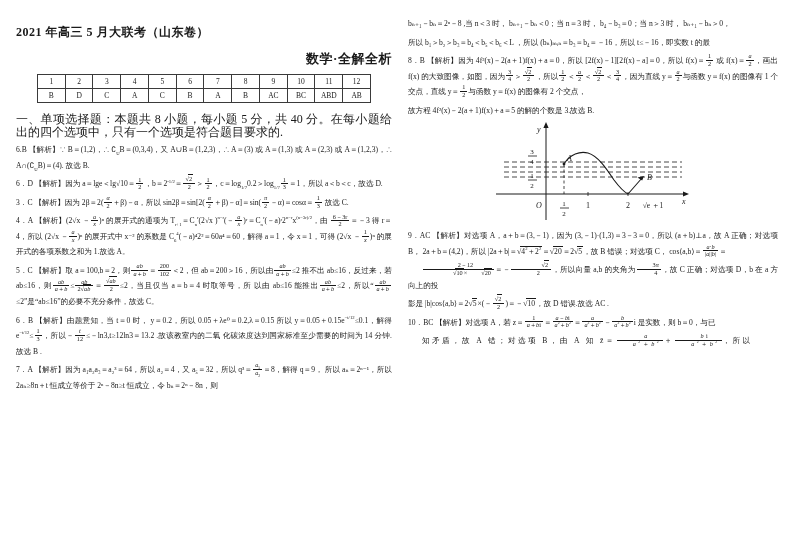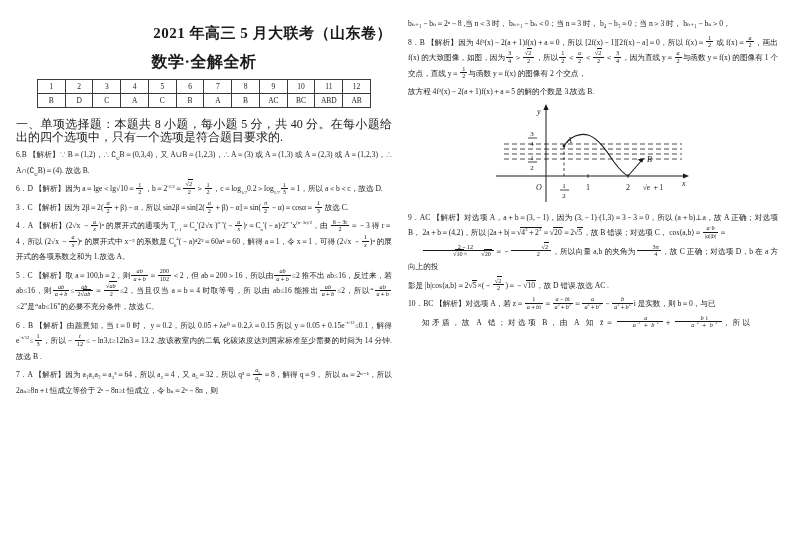--- a/index.html
+++ b/index.html
@@ -13,25 +13,25 @@
     position:relative;width:794px;height:560px;box-sizing:border-box;
     padding:10px 8px 6px 8px;
   }
   .columns{display:flex;width:100%;height:100%;}
   .col{box-sizing:border-box;position:relative;}
   .col-left{width:398px;padding:0 6px 0 8px;}
   .col-right{width:396px;padding:0 8px 0 10px;}
 
   
   .doc-title{
-    text-align:right;font-size:15px;font-weight:bold;
+    text-align:left;font-size:12px;font-weight:bold;
     letter-spacing:.5px;margin:14px 0 0 0;
   }
   .doc-subtitle{
-    text-align:center;font-size:16px;font-weight:bold;
+    text-align:right;font-size:13px;font-weight:bold;
     letter-spacing:.5px;margin:9px 0 6px 0;
   }
 
   
   .answer-table{
     border-collapse:collapse;margin:2px auto 0 auto;
     width:334px;table-layout:fixed;
   }
   .answer-table td{
     border:1px solid #3a3a3a;text-align:center;
@@ -170,20 +170,23 @@
 
     </div>
 
     <div class="col col-right">
 
       <div class="spacer-1"></div>
 
       <div class="para">
         <span>bₙ₊₁－bₙ＝2ⁿ－8 ,当 n＜3 时， bₙ₊₁－bₙ＜0；当 n＝3 时， b₄－b₃＝0；当 n＞3 时， bₙ₊₁－bₙ＞0，</span>
       </div>
+      <div class="para">
+        <span>所以 b₁＞b₂＞b₃＝b₄＜b₅＜b₆＜L ，所以 (bₙ)ₘᵢₙ＝b₃＝b₄＝－16，所以 t≤－16，即实数 t 的最</span>
+      </div>
 
       <div class="para">
         <span>8．B</span>
         <span>【解析】</span><span>因为 4f²(x)－2(a＋1)f(x)＋a＝0，所以 [2f(x)－1][2f(x)－a]＝0，所以 f(x)＝</span><span class="frac"><span class="num">1</span><span class="den">2</span></span>
         <span>或 f(x)＝</span><span class="frac"><span class="num"><i>a</i></span><span class="den">2</span></span><span>，画出 f(x) 的大致图像，如图，因为</span><span class="frac"><span class="num">3</span><span class="den">4</span></span><span>＞</span><span class="frac"><span class="num"><span class="sq"><span class="rad">√</span><span class="bar">2</span></span></span><span class="den">2</span></span><span>，所以</span><span class="frac"><span class="num">1</span><span class="den">2</span></span><span>＜</span><span class="frac"><span class="num"><i>a</i></span><span class="den">2</span></span><span>＜</span><span class="frac"><span class="num"><span class="sq"><span class="rad">√</span><span class="bar">2</span></span></span><span class="den">2</span></span><span>＜</span><span class="frac"><span class="num">3</span><span class="den">4</span></span><span>，因为直线</span>
         <span>y＝</span><span class="frac"><span class="num"><i>a</i></span><span class="den">2</span></span><span>与函数 y＝f(x) 的图像有 1 个交点，直线 y＝</span><span class="frac"><span class="num">1</span><span class="den">2</span></span><span>与函数 y＝f(x) 的图像有 2 个交点，</span>
       </div>
 
       <div class="para">
         <span>故方程 4f²(x)－2(a＋1)f(x)＋a＝5 的解的个数是 3.故选 B.</span>

